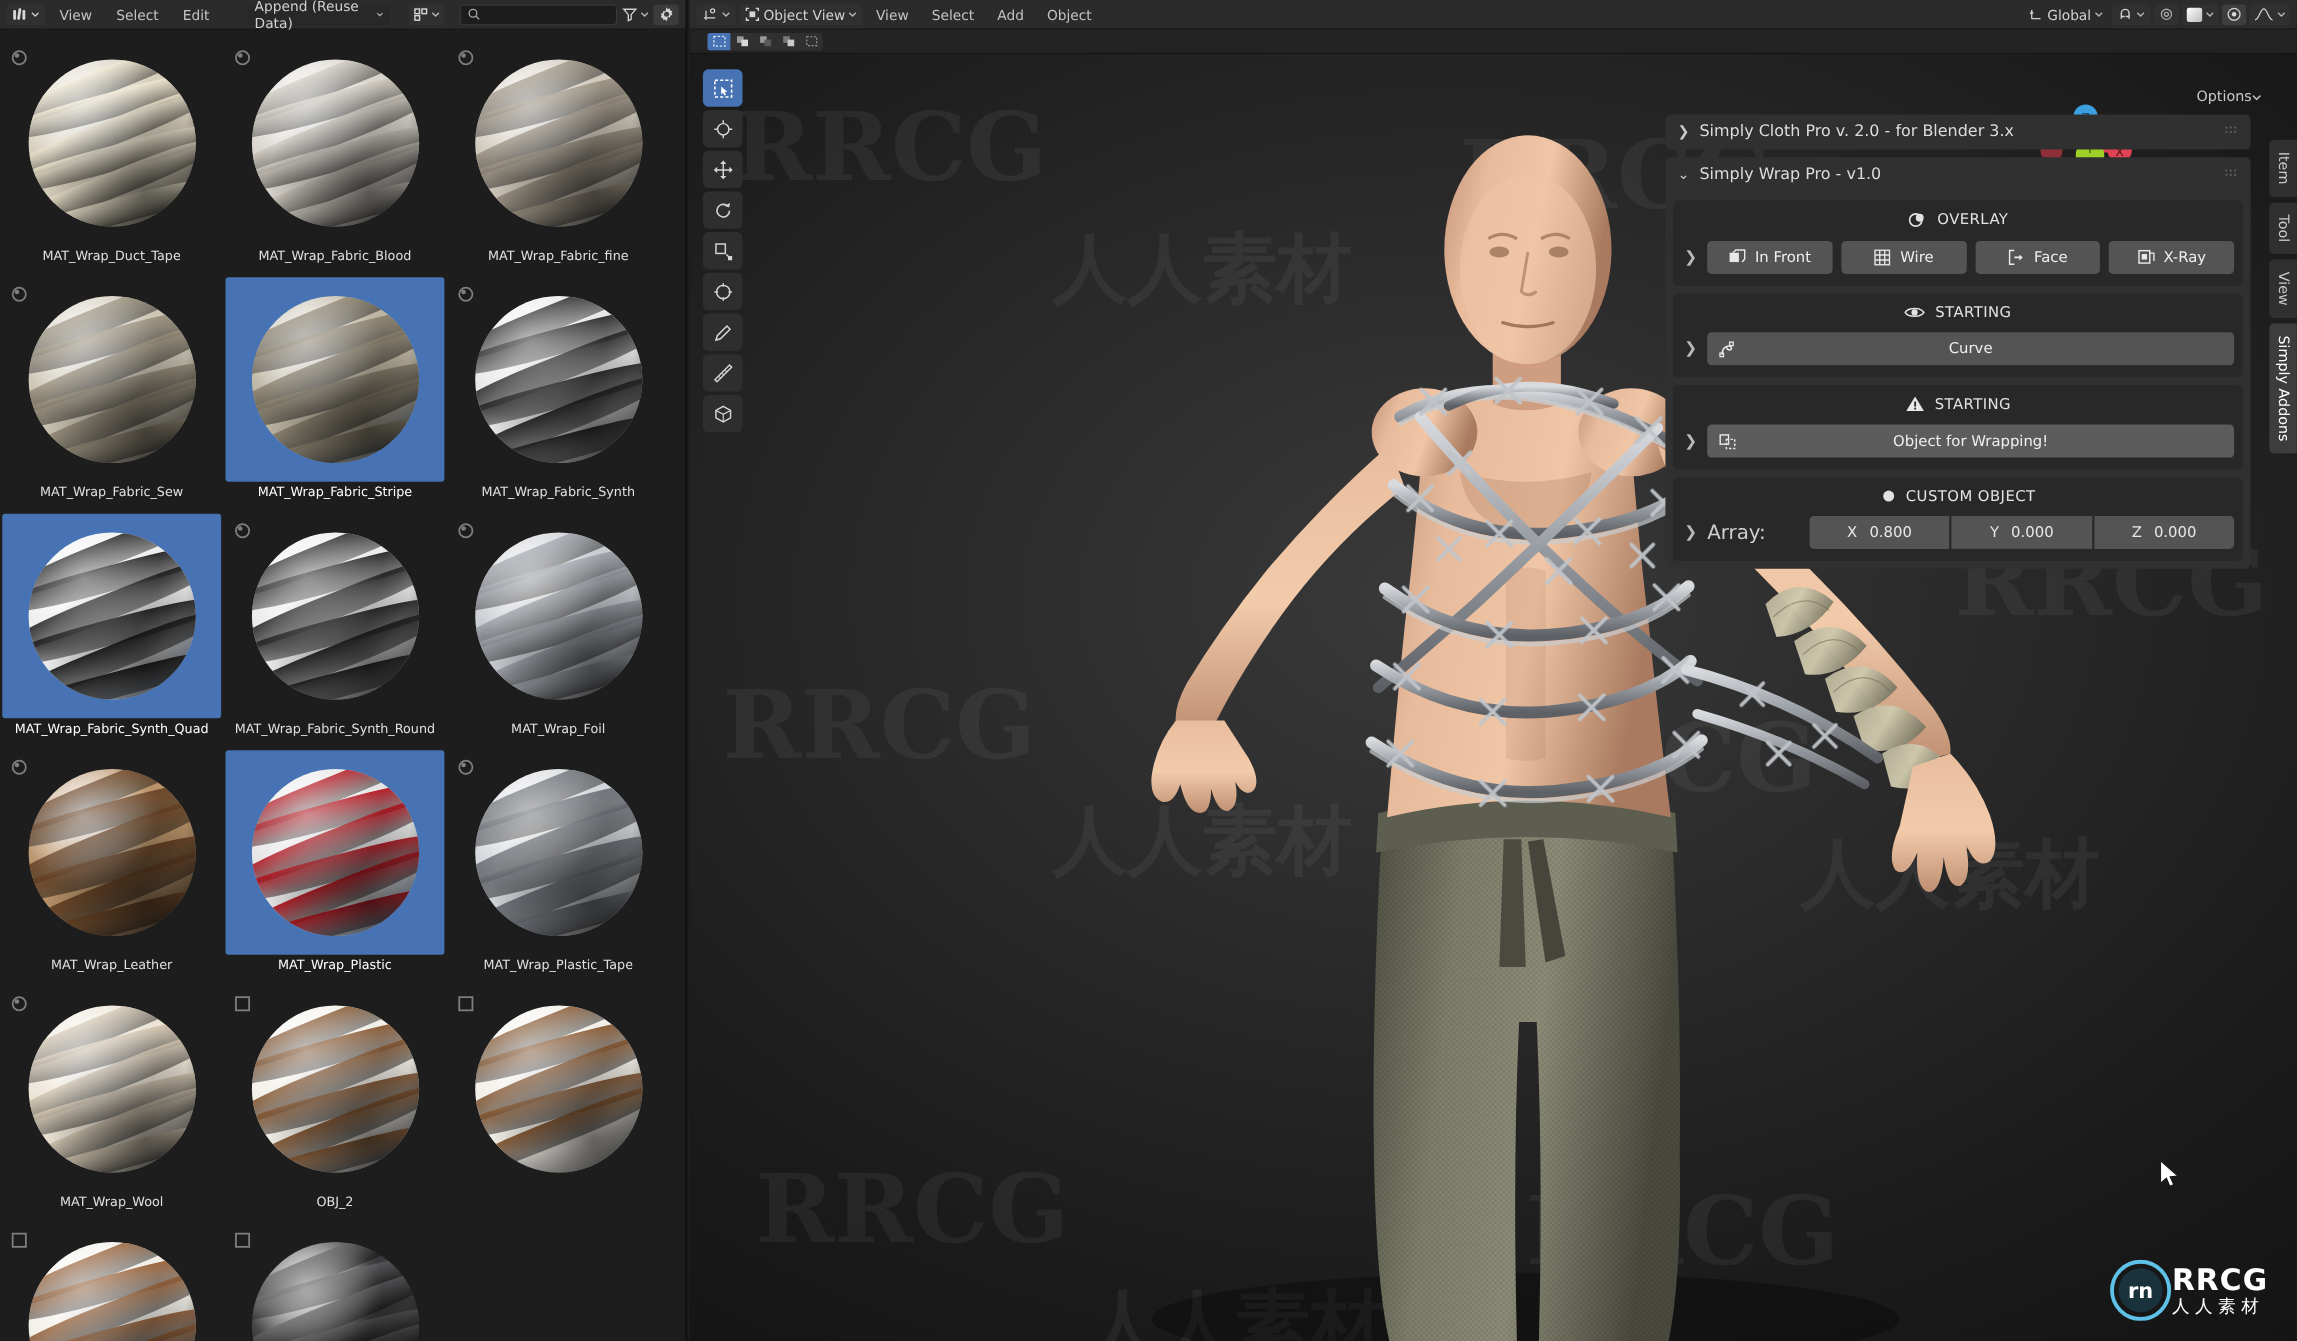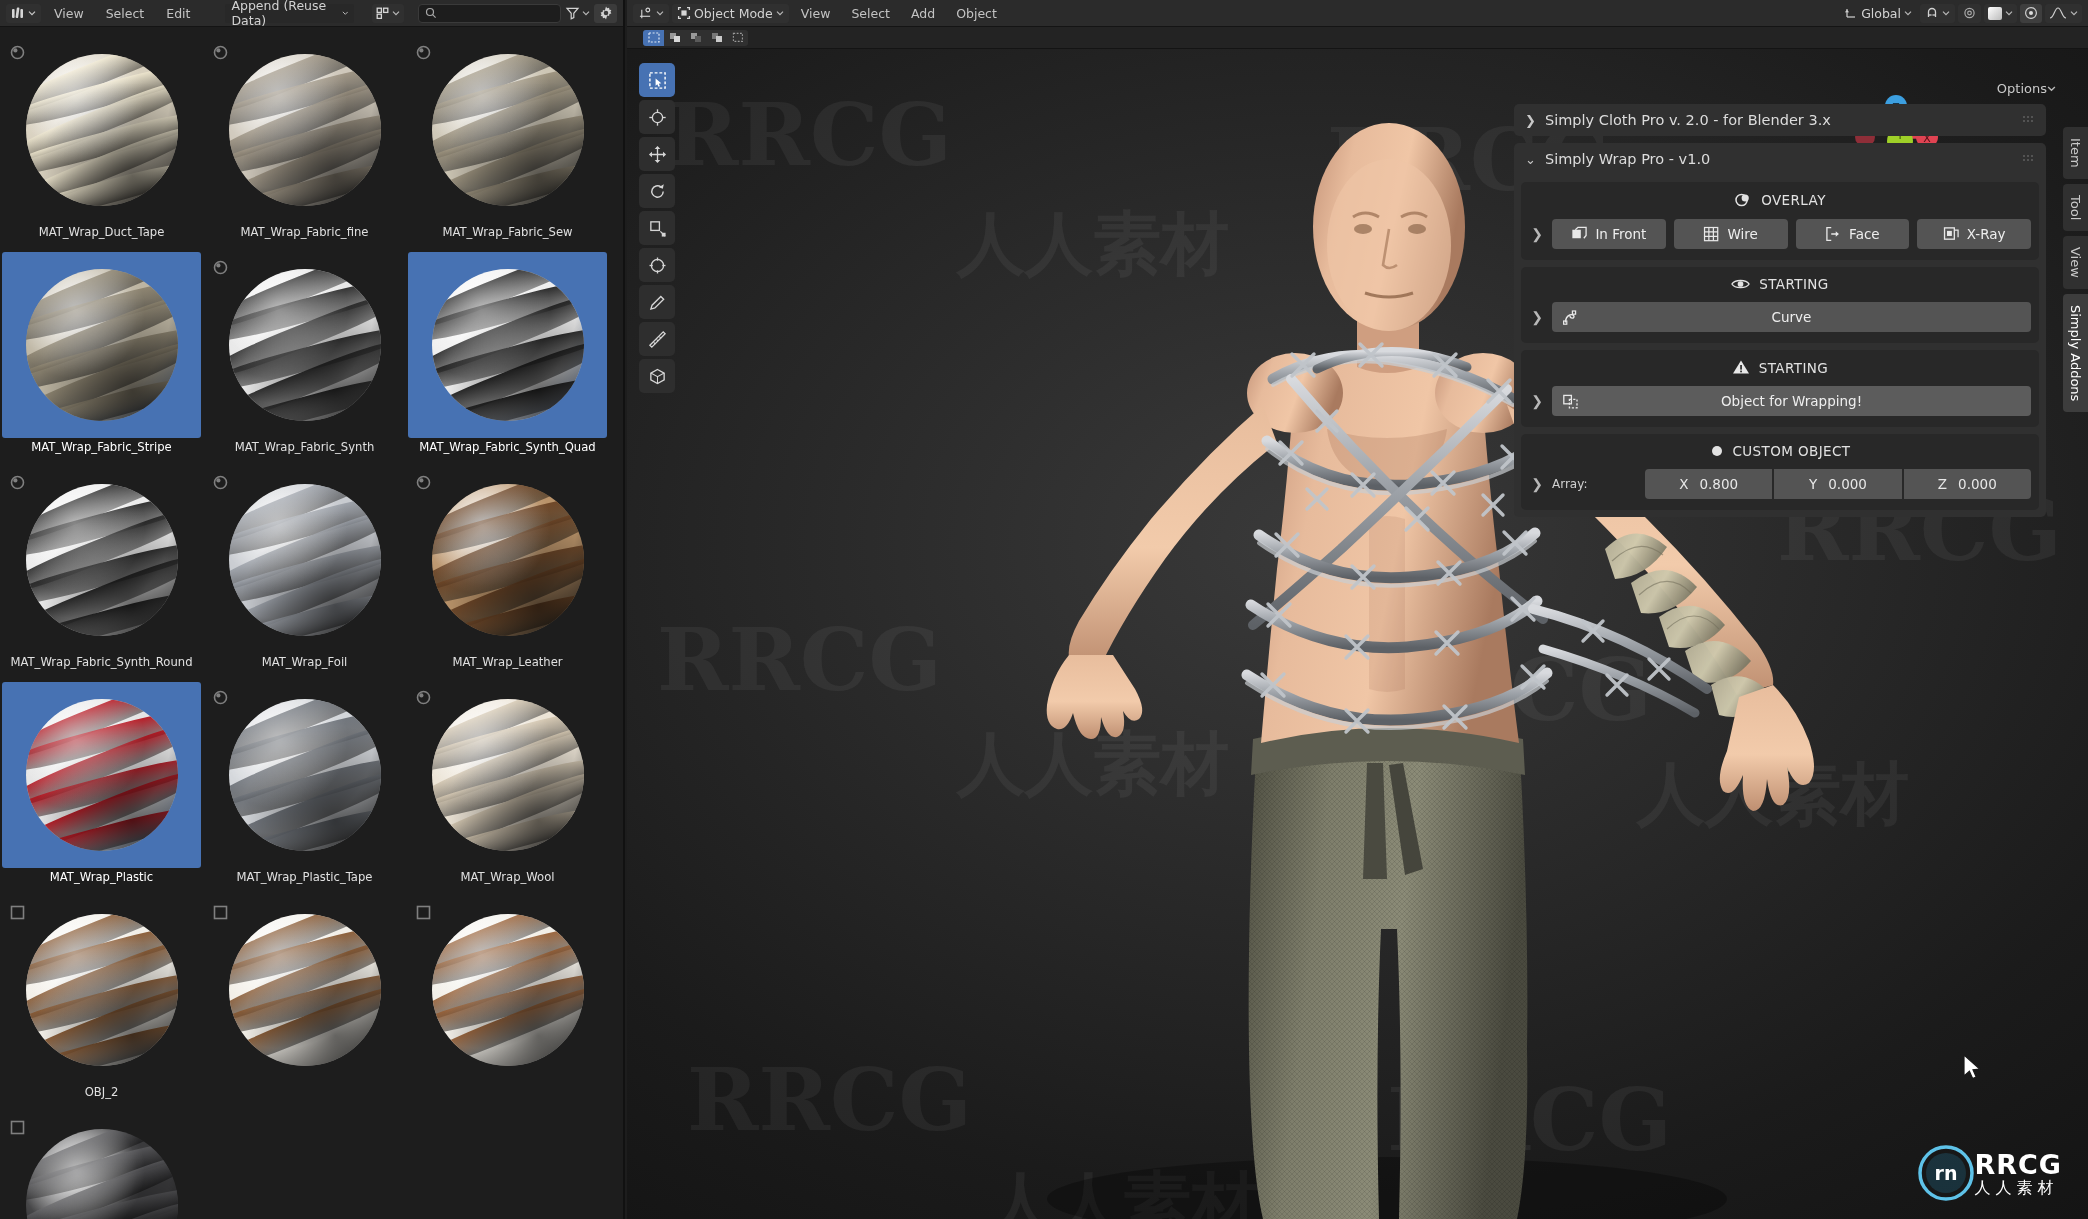--- a/index.html
+++ b/index.html
@@ -206,21 +206,21 @@
   }
   .pbtn.wide { width: 100%; }
   .field-group { display: flex; flex: 1; gap: 2px; }
   .numf {
     flex: 1; height: 30px; background: #545454;
     display: flex; align-items: center; justify-content: center; gap: 11px;
     color: #e8e8e8; font-size: 13.5px;
   }
   .numf:first-child { border-radius: 4px 0 0 4px; }
   .numf:last-child { border-radius: 0 4px 4px 0; }
-  .lbl-inline { color: #d0d0d0; font-size: 12px; width: 86px; }
+  .lbl-inline { color: #d0d0d0; font-size: 18px; width: 86px; }
 
   
   #vtabs {
     position: absolute; right: 0; top: 78px;
     width: 27px; z-index: 26;
     display: flex; flex-direction: column; gap: 5px; align-items: flex-end;
   }
   .vtab {
     writing-mode: vertical-rl;
     background: #303030;
@@ -346,20 +346,39 @@
           <div class="asset-label">MAT_Wrap_Duct_Tape</div>
         </div>
         <div class="asset-cell">
           <div class="asset-tag">
             <svg width="15" height="15" viewBox="0 0 15 15">
               <circle cx="7.5" cy="7.5" r="6" fill="none" stroke="#cfcfcf" stroke-width="1.6"></circle>
               <circle cx="5.4" cy="5.4" r="2.1" fill="#cfcfcf"></circle>
             </svg>
           </div>
           <div class="asset-thumb-wrap">
+            <div class="sphere" style="background: radial-gradient(circle at 34% 28%, rgb(255, 255, 255) 0%, rgb(217, 212, 205) 40%, rgb(217, 212, 205) 62%, rgba(0, 0, 0, 0.55) 100%);">
+              <div class="wrapband" style="top: 4%; background: linear-gradient(rgb(207, 202, 192), rgba(0, 0, 0, 0.45)); transform: rotate(-22deg);"></div>
+              <div class="wrapband" style="top: 20%; background: linear-gradient(rgb(207, 202, 192), rgba(0, 0, 0, 0.45)); transform: rotate(-15deg);"></div>
+              <div class="wrapband" style="top: 36%; background: linear-gradient(rgb(207, 202, 192), rgba(0, 0, 0, 0.45)); transform: rotate(-22deg);"></div>
+              <div class="wrapband" style="top: 52%; background: linear-gradient(rgb(207, 202, 192), rgba(0, 0, 0, 0.45)); transform: rotate(-15deg);"></div>
+              <div class="wrapband" style="top: 68%; background: linear-gradient(rgb(207, 202, 192), rgba(0, 0, 0, 0.45)); transform: rotate(-22deg);"></div>
+              <div class="wrapband" style="top: 84%; background: linear-gradient(rgb(207, 202, 192), rgba(0, 0, 0, 0.45)); transform: rotate(-15deg);"></div>
+            </div>
+          </div>
+          <div class="asset-label">MAT_Wrap_Fabric_Blood</div>
+        </div>
+        <div class="asset-cell">
+          <div class="asset-tag">
+            <svg width="15" height="15" viewBox="0 0 15 15">
+              <circle cx="7.5" cy="7.5" r="6" fill="none" stroke="#cfcfcf" stroke-width="1.6"></circle>
+              <circle cx="5.4" cy="5.4" r="2.1" fill="#cfcfcf"></circle>
+            </svg>
+          </div>
+          <div class="asset-thumb-wrap">
             <div class="sphere" style="background: radial-gradient(circle at 34% 28%, rgb(255, 255, 255) 0%, rgb(207, 200, 187) 40%, rgb(207, 200, 187) 62%, rgba(0, 0, 0, 0.55) 100%);">
               <div class="wrapband" style="top: 4%; background: linear-gradient(rgb(159, 149, 132), rgba(0, 0, 0, 0.45)); transform: rotate(-22deg);"></div>
               <div class="wrapband" style="top: 20%; background: linear-gradient(rgb(159, 149, 132), rgba(0, 0, 0, 0.45)); transform: rotate(-15deg);"></div>
               <div class="wrapband" style="top: 36%; background: linear-gradient(rgb(159, 149, 132), rgba(0, 0, 0, 0.45)); transform: rotate(-22deg);"></div>
               <div class="wrapband" style="top: 52%; background: linear-gradient(rgb(159, 149, 132), rgba(0, 0, 0, 0.45)); transform: rotate(-15deg);"></div>
               <div class="wrapband" style="top: 68%; background: linear-gradient(rgb(159, 149, 132), rgba(0, 0, 0, 0.45)); transform: rotate(-22deg);"></div>
               <div class="wrapband" style="top: 84%; background: linear-gradient(rgb(159, 149, 132), rgba(0, 0, 0, 0.45)); transform: rotate(-15deg);"></div>
             </div>
           </div>
           <div class="asset-label">MAT_Wrap_Fabric_fine</div>
@@ -638,21 +657,21 @@
             <path d="M1 2.6 L4 5.6 L7 2.6" stroke="#b8b8b8" stroke-width="1.2" fill="none"></path>
           </svg>
       </div>
       <div class="vh-btn">
         <svg width="14" height="14" viewBox="0 0 14 14">
             <g fill="none" stroke="#d6d6d6" stroke-width="1.3">
               <path d="M1.6 4V1.6H4M10 1.6h2.4V4M12.4 10v2.4H10M4 12.4H1.6V10"></path>
             </g>
             <rect x="4.4" y="4.4" width="5.2" height="5.2" fill="#d6d6d6"></rect>
           </svg>
-        <span>Object Mode</span>
+        <span>Object View</span>
         <svg width="8" height="8" viewBox="0 0 8 8">
             <path d="M1 2.6 L4 5.6 L7 2.6" stroke="#b8b8b8" stroke-width="1.2" fill="none"></path>
           </svg>
       </div>
       <div class="vh-menu">View</div>
       <div class="vh-menu">Select</div>
       <div class="vh-menu">Add</div>
       <div class="vh-menu">Object</div>
 
       <div class="vh-right">

